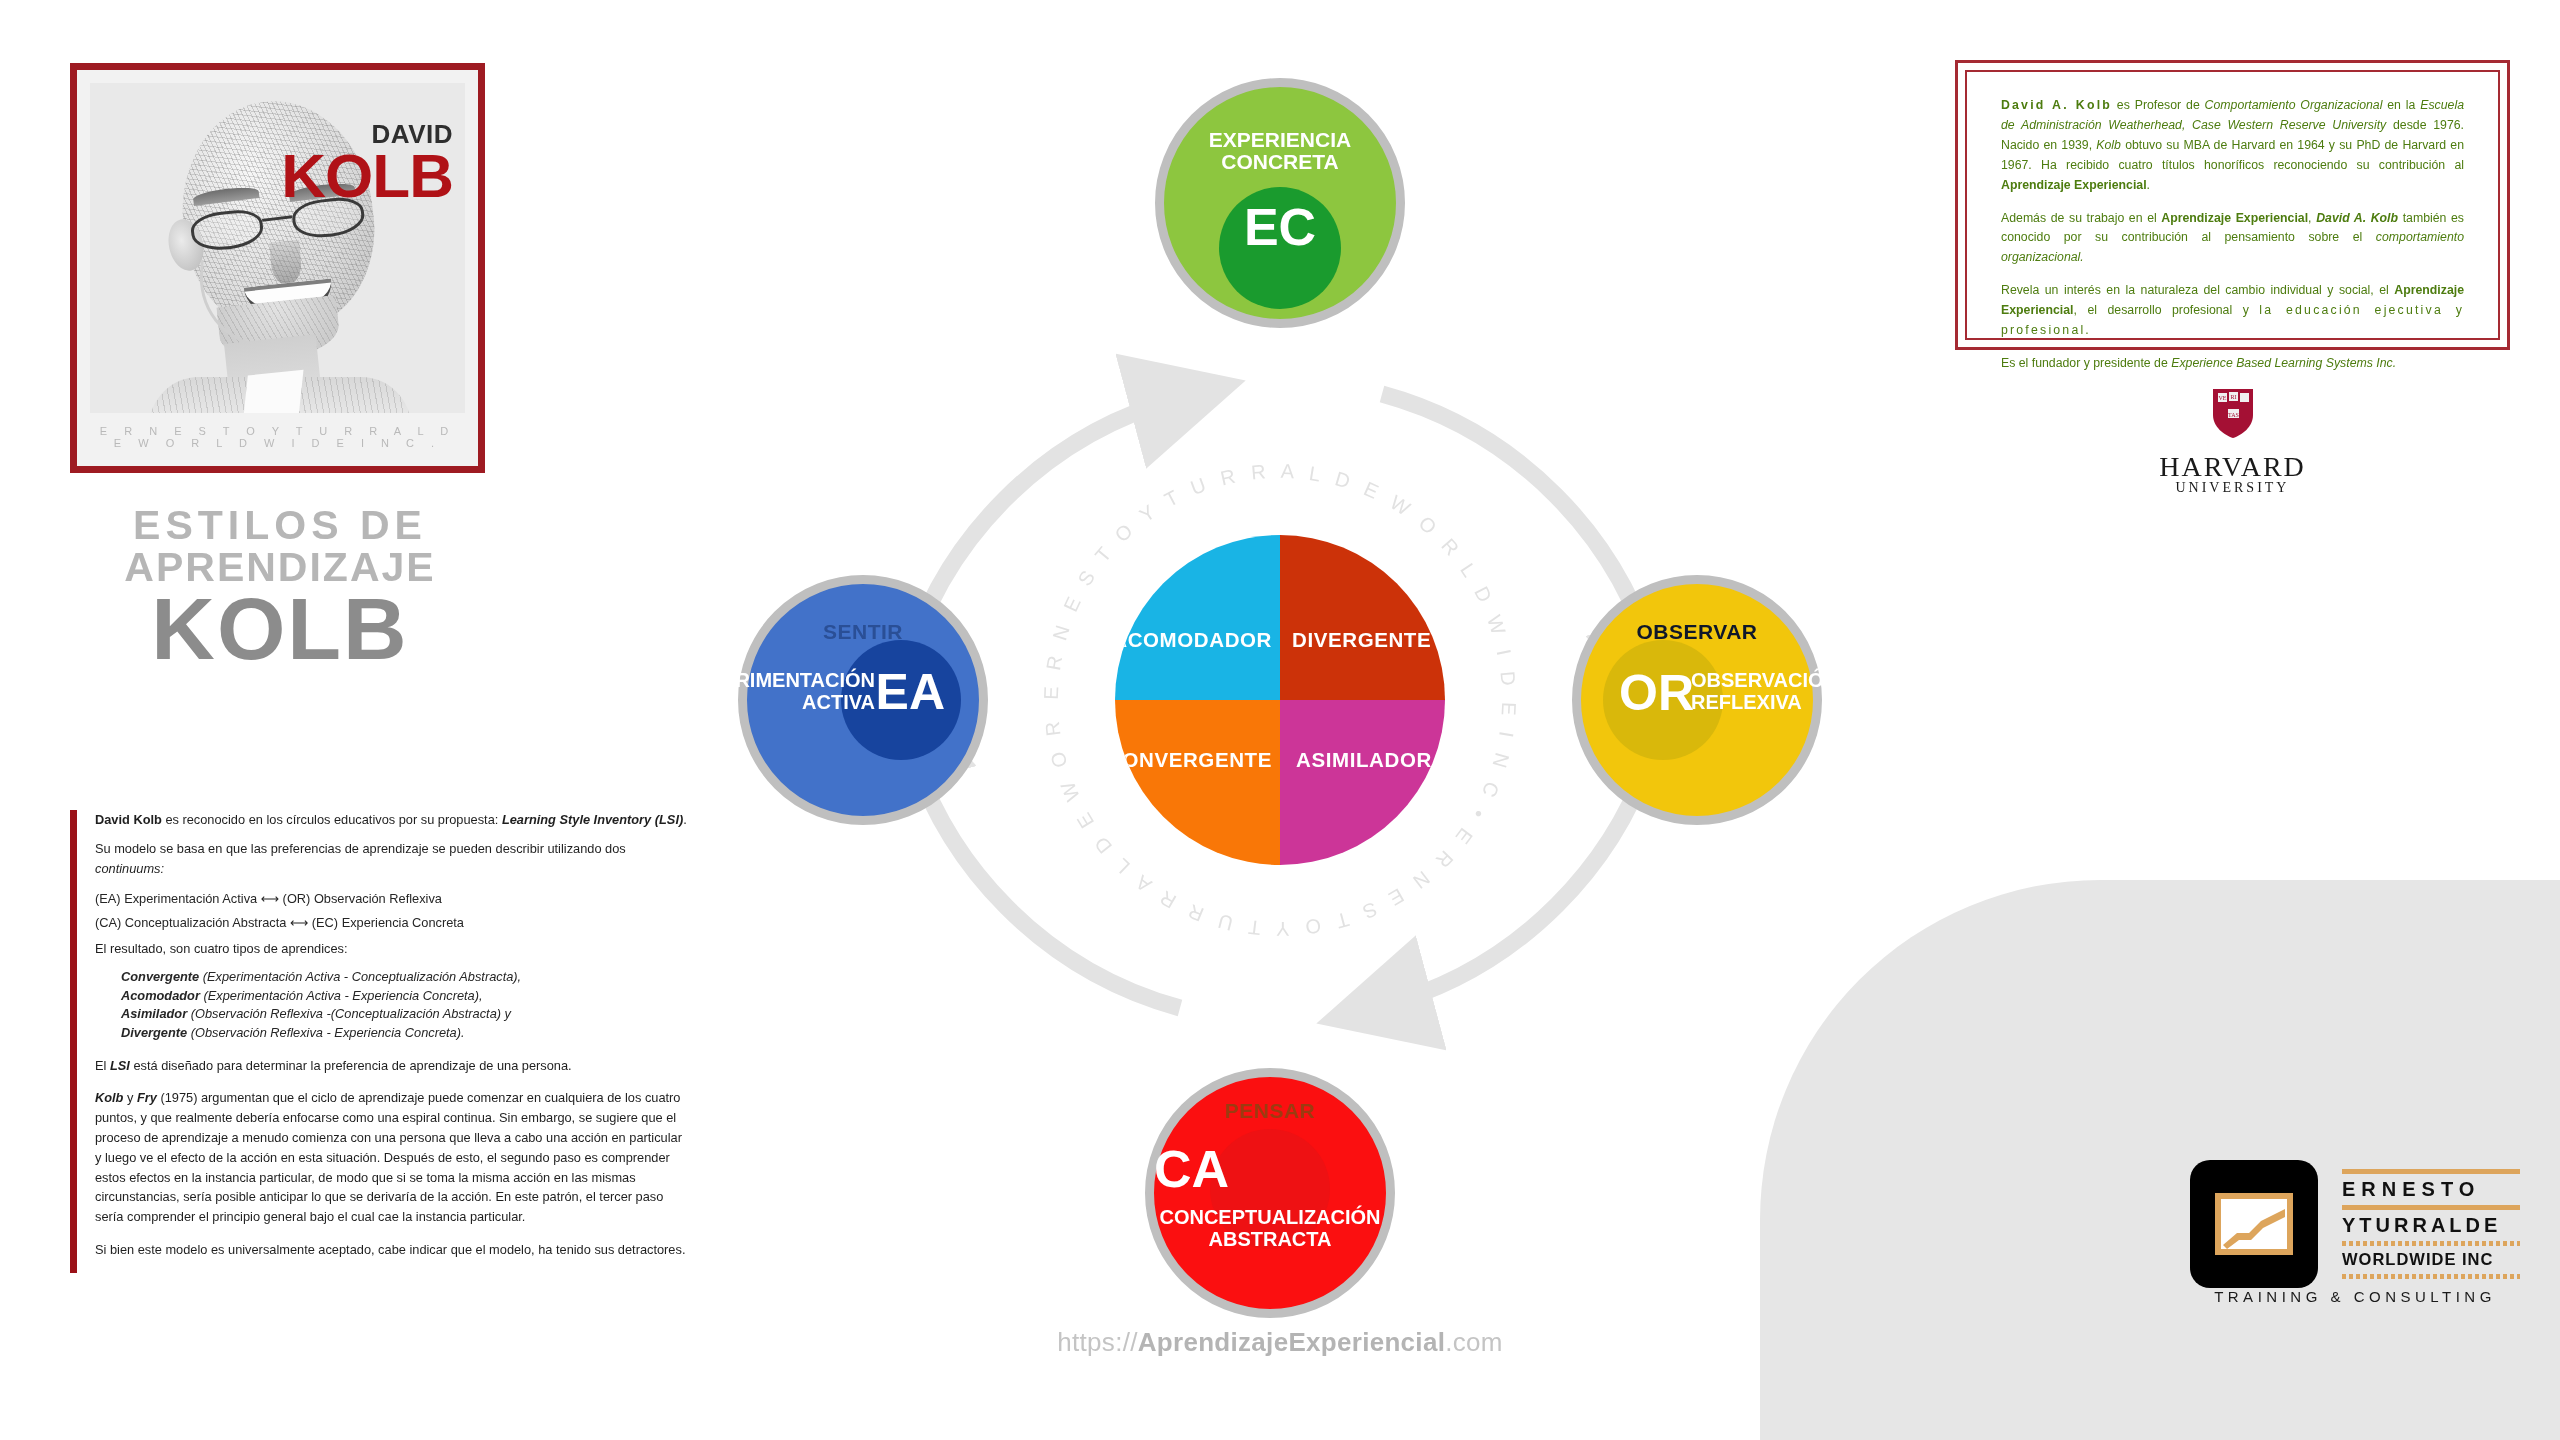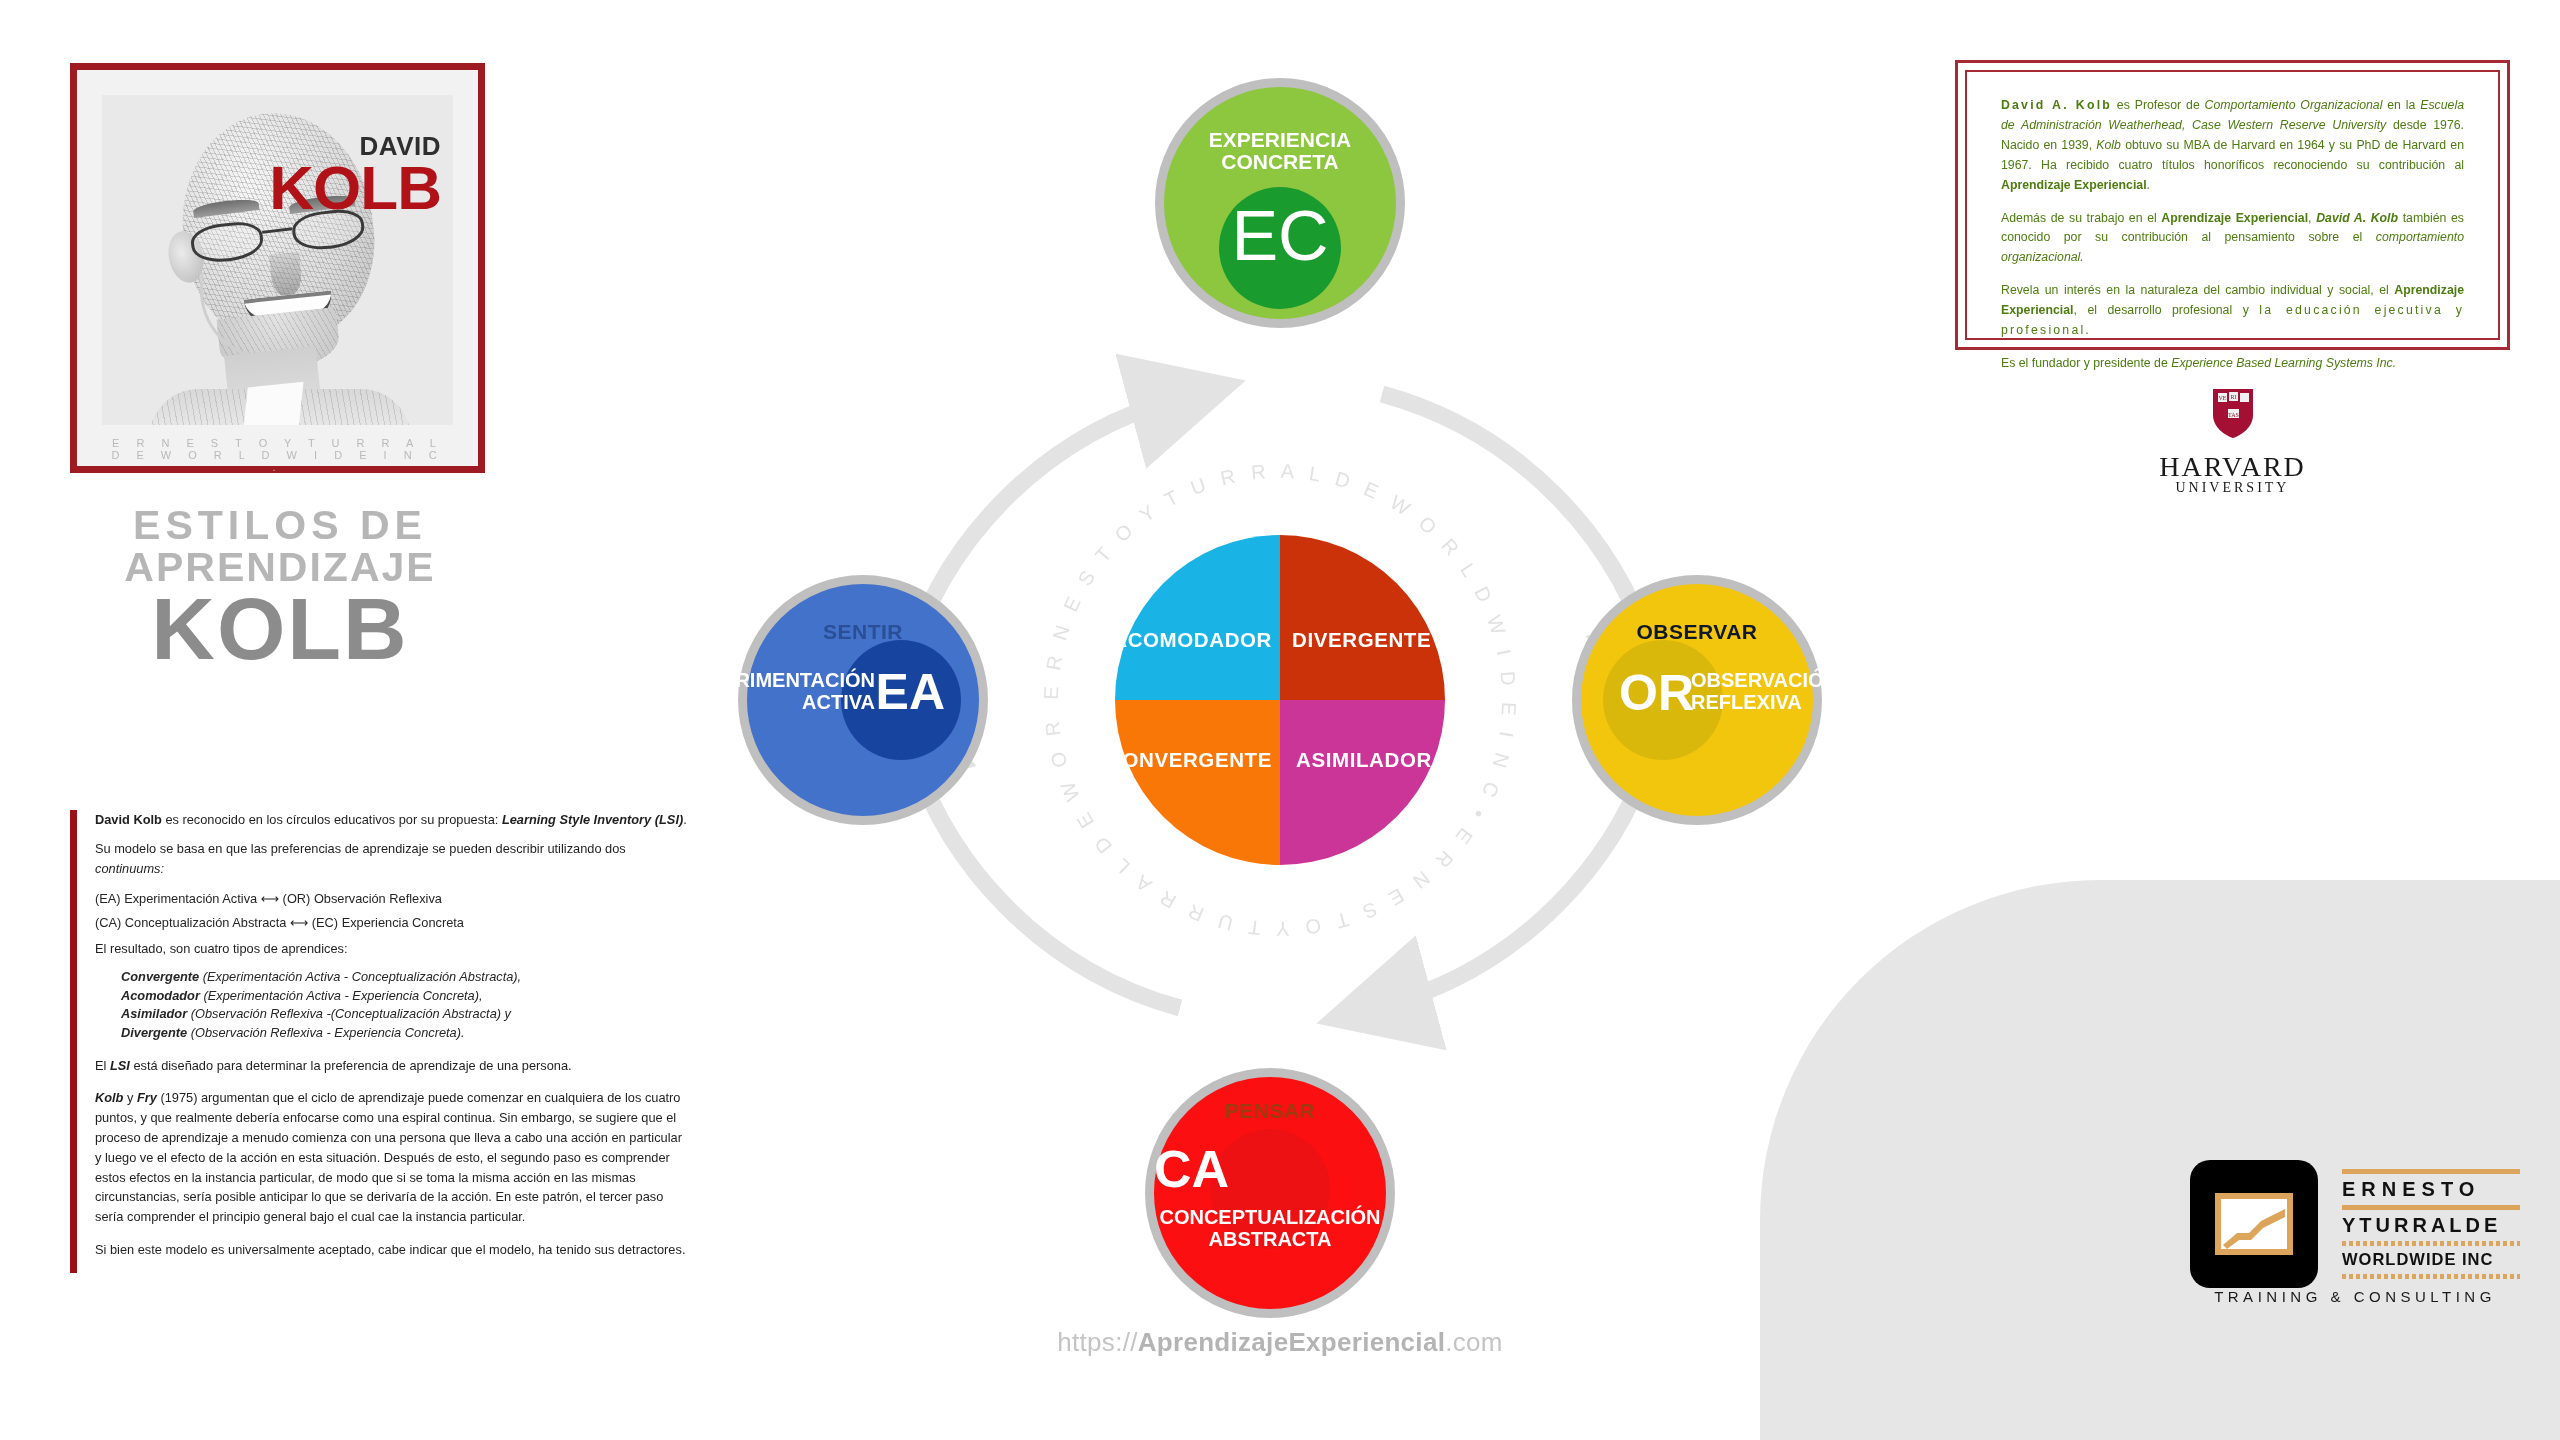--- a/index.html
+++ b/index.html
@@ -11,21 +11,21 @@
 
   
   .bg-blob{
     position:absolute; right:0; bottom:0; width:800px; height:560px;
     background:#e6e6e6; border-top-left-radius:340px; z-index:0;
   }
 
   
   .photo-card{
     position:absolute; left:70px; top:63px; width:415px; height:410px;
-    border:7px solid #9e1b22; background:#f2f2f2; padding:25px; z-index:2;
+    border:7px solid #9e1b22; background:#f2f2f2; padding:13px; z-index:2;
   }
   .photo-inner{
     position:relative; width:100%; height:330px; overflow:hidden;
     background:#e9e9e9;
   }
   .photo-name{
     position:absolute; right:12px; top:40px; text-align:right; line-height:.92;
   }
   .photo-name .first{
     font-size:26px; font-weight:bold; color:#2e2e2e; letter-spacing:.5px;
@@ -166,21 +166,21 @@
   }
   .inner-circle{ position:absolute; border-radius:50%; }
 
   
   .node-ec{ left:calc(50% - 125px); top:8px; width:250px; height:250px; background:#8dc63f; }
   .node-ec .lines{ position:absolute; top:42px; left:0; right:0; text-align:center;
                    color:#fff; font-weight:bold; font-size:21px; line-height:1.05; }
   .node-ec .inner-circle{ width:122px; height:122px; background:#1a9b2e;
                           left:calc(50% - 61px); top:100px; }
   .node-ec .abbr{ position:absolute; left:0; right:0; top:114px; text-align:center;
-                  color:#fff; font-weight:normal; font-size:70px; line-height:1; }
+                  color:#fff; font-weight:bold; font-size:52px; line-height:1; }
   .node-ec .verb{ left:0; right:0; bottom:32px; text-align:center; color:#1a9b2e; font-size:22px; }
 
   
   .node-or{ right:78px; top:calc(50% - 125px); width:250px; height:250px; background:#f2c60c; }
   .node-or .inner-circle{ width:120px; height:120px; background:#d9b80b;
                           left:22px; top:calc(50% - 60px); }
   .node-or .abbr{ position:absolute; left:38px; top:calc(50% - 32px);
                   color:#fff; font-weight:bold; font-size:50px; line-height:1; }
   .node-or .lines{ position:absolute; left:110px; top:calc(50% - 30px); color:#fff;
                    font-weight:bold; font-size:20px; line-height:1.08; }

